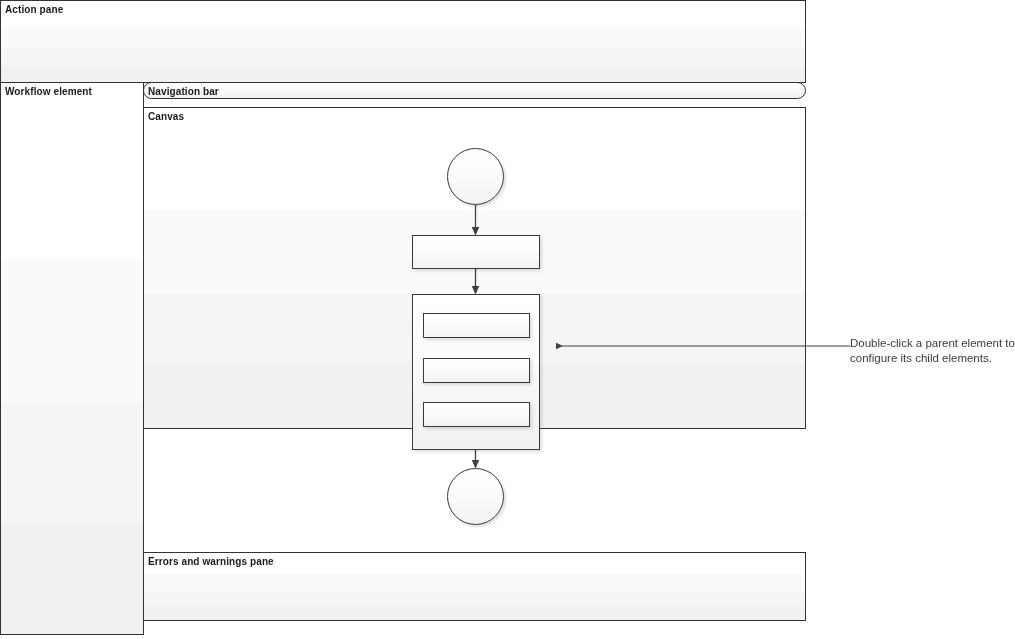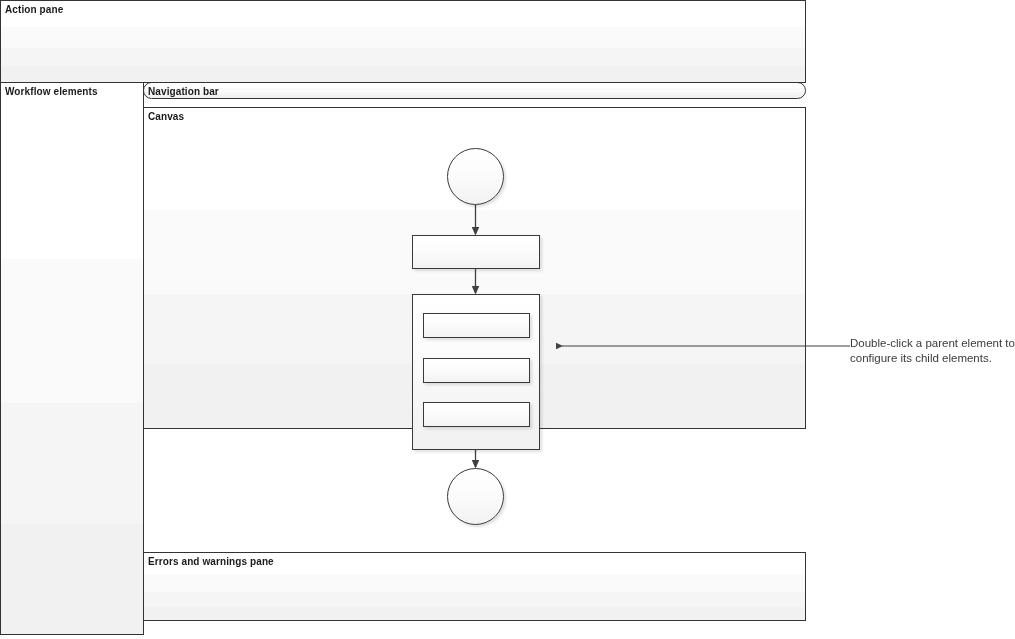--- a/index.html
+++ b/index.html
@@ -116,21 +116,21 @@
   }
 </style>
 </head>
 <body>
 
 <div class="pane band-bg" id="action-pane">
   <span class="pane-label">Action pane</span>
 </div>
 
 <div class="pane band-bg" id="workflow-pane">
-  <span class="pane-label">Workflow elements</span>
+  <span class="pane-label">Workflow element</span>
 </div>
 
 <div class="pane band-bg" id="nav-pane">
   <span class="pane-label">Navigation bar</span>
 </div>
 
 <div class="pane band-bg" id="canvas-pane">
   <span class="pane-label">Canvas</span>
 
   <div id="canvas-inner">

